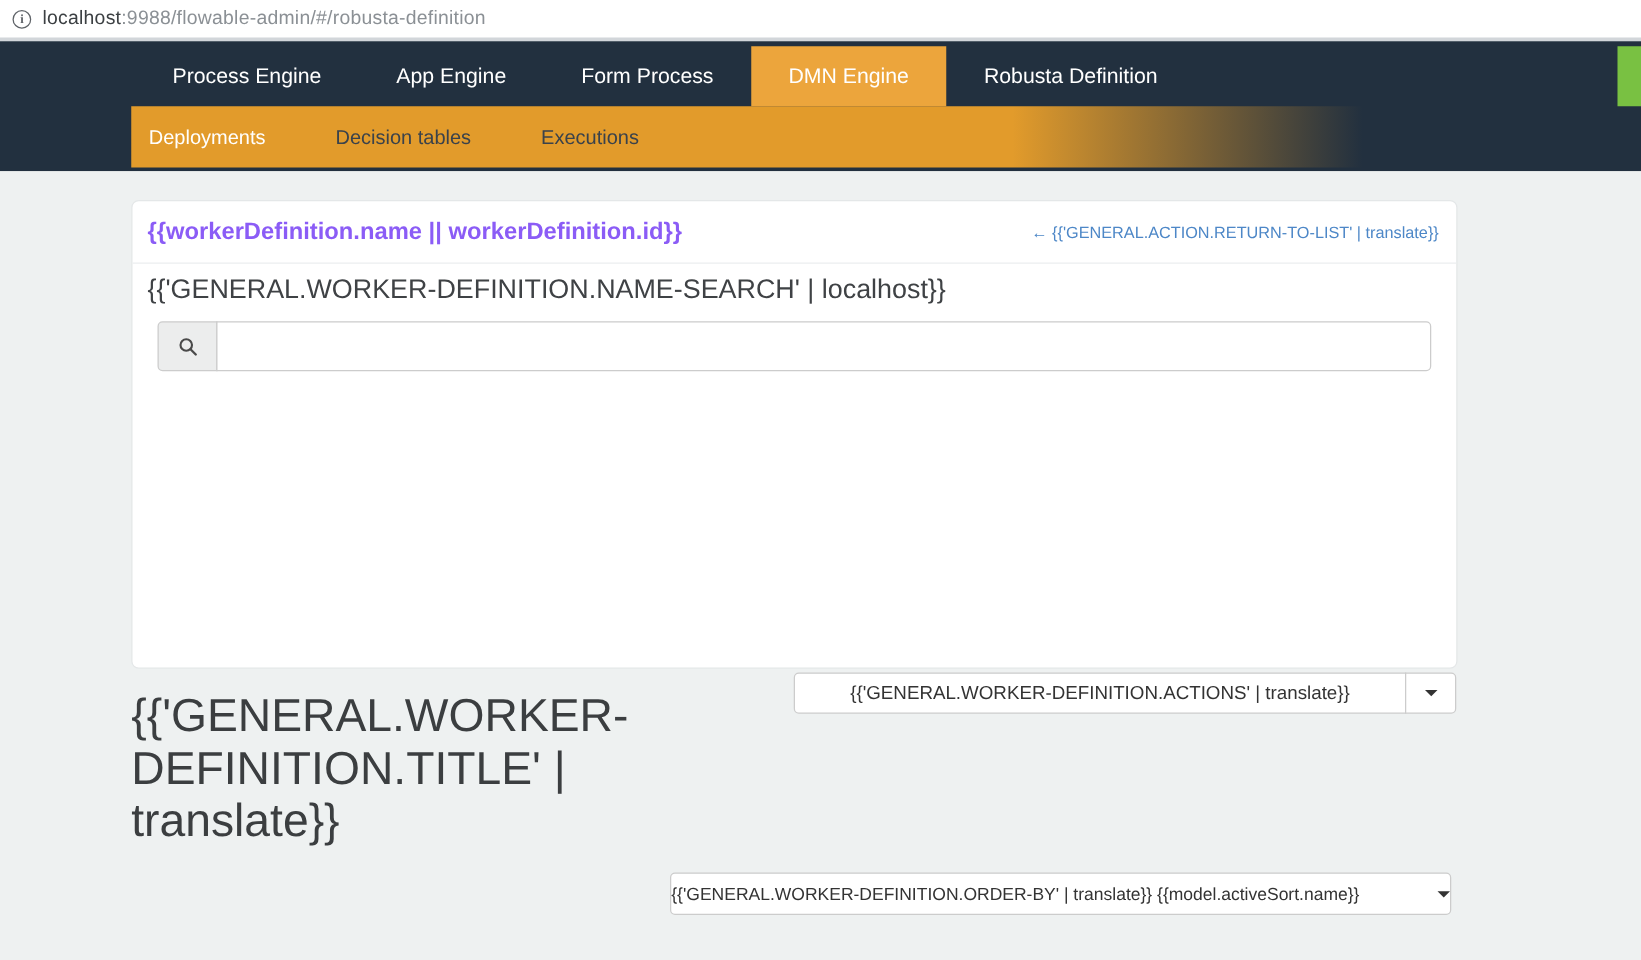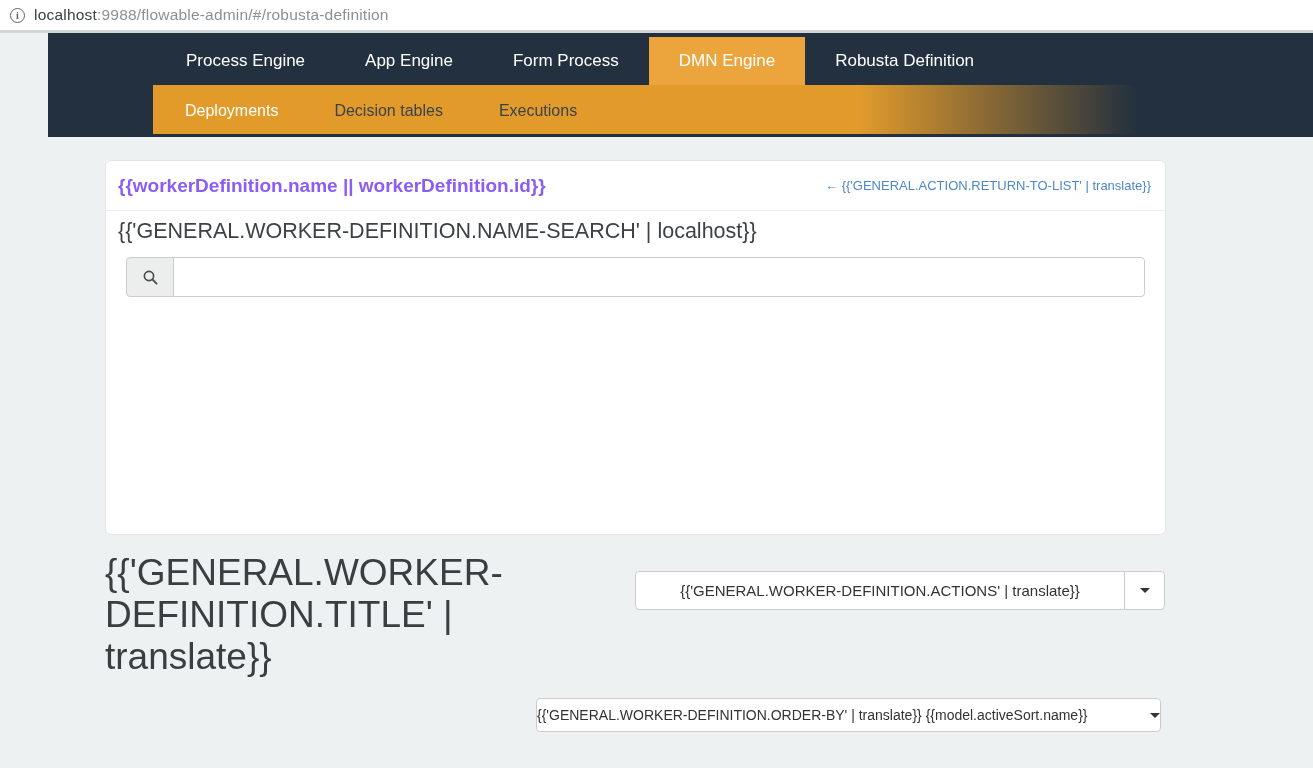--- a/index.html
+++ b/index.html
@@ -34,21 +34,20 @@
   .url-text { font-size: 15.5px; letter-spacing: 0.2px; }
   .url-host { color: #3c4043; }
   .url-rest { color: #8b9095; }
 
   
   .navbar {
     position: relative;
     height: 104px;
     background: #22303f;
     overflow: hidden;
-    margin-left: 48px;
   }
   .tabs-row {
     display: flex;
     padding-left: 108px;
     padding-top: 4px;
     height: 52px;
   }
   .nav-tab {
     height: 48px;
     line-height: 48px;
@@ -68,21 +67,20 @@
     background: #79c142;
   }
 
   
   .subnav {
     margin-left: 105px;
     height: 49px;
     background: linear-gradient(90deg, #e29b2b 0px, #e29b2b 705px, #22303f 985px, #22303f 100%);
     display: flex;
     align-items: stretch;
-    padding-left: 18px;
   }
   .subnav-item {
     line-height: 52px;
     padding: 0 14px;
     margin-right: 28px;
     font-size: 16px;
     color: #3a424b;
     cursor: pointer;
     white-space: nowrap;
   }
@@ -167,23 +165,23 @@
     width: 435px;
     font-size: 37px;
     line-height: 42px;
     font-weight: 400;
     color: #3b3e40;
     overflow-wrap: break-word;
   }
   .actions-group {
     position: absolute;
     left: 635px;
-    top: 434px;
+    top: 401px;
     width: 530px;
-    height: 39px;
+    height: 33px;
     display: flex;
   }
   .btn {
     background: #ffffff;
     border: 1px solid #cccccc;
     color: #333333;
     cursor: pointer;
     font-family: inherit;
   }
   .actions-main {

